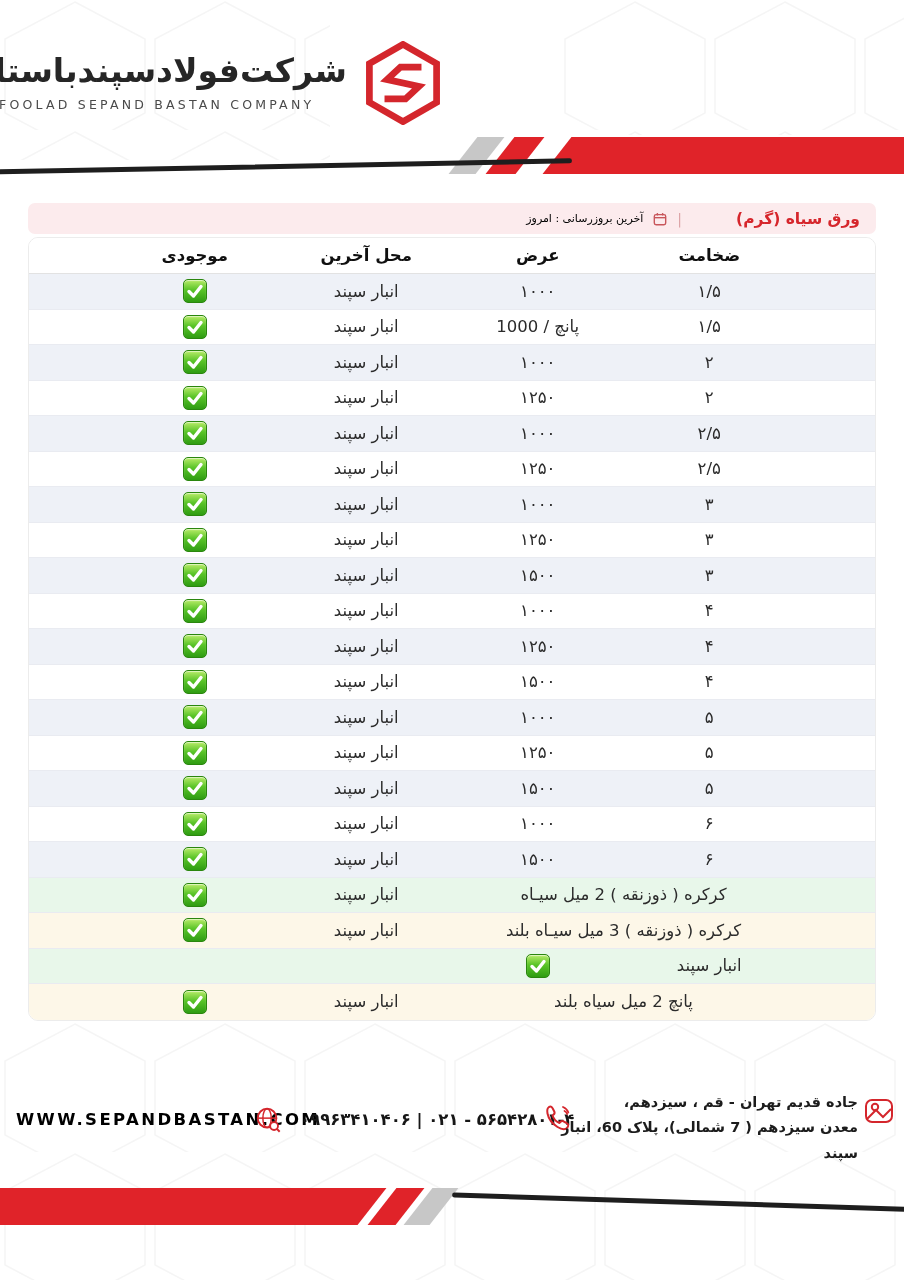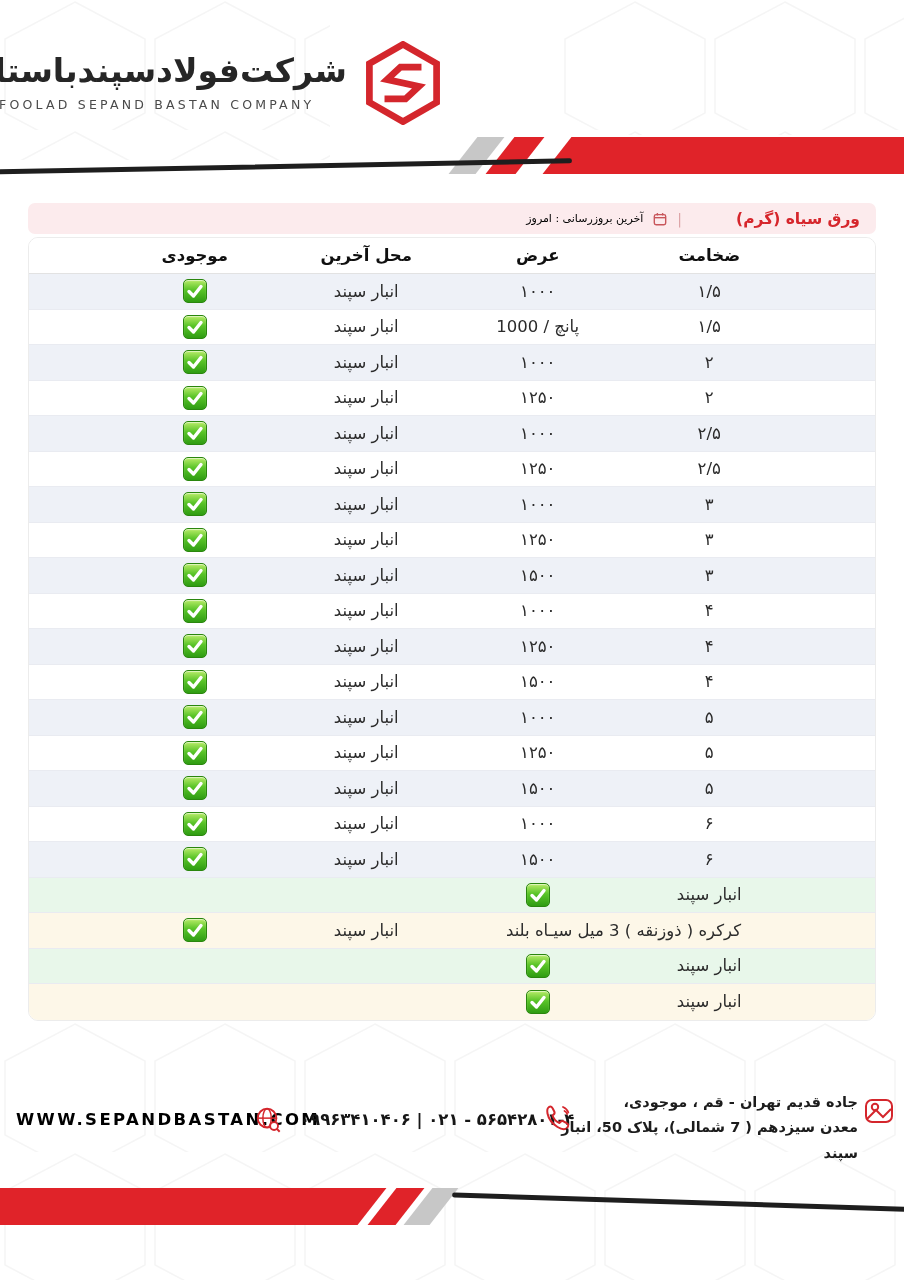--- a/index.html
+++ b/index.html
@@ -254,39 +254,41 @@
       </div>
       <div class="trow alt">
         <div class="cell ">۶</div>
         <div class="cell ">۱۵۰۰</div>
         <div class="cell ">انبار سپند</div>
         <div class="cell "><span class="chk"><svg viewBox="0 0 22 22" width="22" height="22">
               <polyline points="5,11.5 9.5,16 17,6.5" fill="none" stroke="#ffffff" stroke-width="3.4" stroke-linecap="round" stroke-linejoin="round"></polyline>
             </svg></span></div>
       </div>
       <div class="trow green">
+        <div class="cell name">کرکره ( ذوزنقه ) 2 میل سیـاه</div>
         <div class="cell ">انبار سپند</div>
         <div class="cell "><span class="chk"><svg viewBox="0 0 22 22" width="22" height="22">
               <polyline points="5,11.5 9.5,16 17,6.5" fill="none" stroke="#ffffff" stroke-width="3.4" stroke-linecap="round" stroke-linejoin="round"></polyline>
             </svg></span></div>
       </div>
       <div class="trow cream">
         <div class="cell name">کرکره ( ذوزنقه ) 3 میل سیـاه بلند</div>
         <div class="cell ">انبار سپند</div>
         <div class="cell "><span class="chk"><svg viewBox="0 0 22 22" width="22" height="22">
               <polyline points="5,11.5 9.5,16 17,6.5" fill="none" stroke="#ffffff" stroke-width="3.4" stroke-linecap="round" stroke-linejoin="round"></polyline>
             </svg></span></div>
       </div>
       <div class="trow green">
         <div class="cell ">انبار سپند</div>
         <div class="cell "><span class="chk"><svg viewBox="0 0 22 22" width="22" height="22">
               <polyline points="5,11.5 9.5,16 17,6.5" fill="none" stroke="#ffffff" stroke-width="3.4" stroke-linecap="round" stroke-linejoin="round"></polyline>
             </svg></span></div>
       </div>
       <div class="trow cream">
+        <div class="cell name">پانچ 2 میل سیاه بلند</div>
         <div class="cell ">انبار سپند</div>
         <div class="cell "><span class="chk"><svg viewBox="0 0 22 22" width="22" height="22">
               <polyline points="5,11.5 9.5,16 17,6.5" fill="none" stroke="#ffffff" stroke-width="3.4" stroke-linecap="round" stroke-linejoin="round"></polyline>
             </svg></span></div>
       </div>
     </div>
 </div>
 
 <div class="abs footer-item website">WWW.SEPANDBASTAN.COM</div>
 <svg class="abs footer-item globe-ico" viewBox="0 0 30 30">
@@ -296,22 +298,22 @@
   <circle cx="21.5" cy="21.5" r="4.2" fill="#ffffff" stroke="#d4262c" stroke-width="2"></circle>
   <line x1="24.5" y1="24.5" x2="27.5" y2="27.5" stroke="#d4262c" stroke-width="2.2"></line>
 </svg>
 <div class="abs footer-item phones">۰۹۹۶۳۴۱۰۴۰۶ | ۰۲۱ - ۵۶۵۴۲۸۰۱-۴</div>
 <svg class="abs footer-item phone-ico" viewBox="0 0 30 30">
   <path d="M7 4 C9 3 10 4 11 6 L12.5 9 C13 10.5 12 11.5 10.5 12.5 C11.5 15.5 14 18.5 17.5 20 C18.5 18.5 19.5 17.5 21 18.2 L24.5 20 C26.3 21 26.8 22.5 25.5 24.3 C23.5 27 19.5 26.5 15.5 24 C10.5 20.8 6.5 15.5 5.5 10.5 C5 7.8 5.4 5 7 4 Z" fill="none" stroke="#d4262c" stroke-width="2" stroke-linejoin="round"></path>
   <path d="M21 4 C23.5 5 25.5 7 26.3 9.5" fill="none" stroke="#d4262c" stroke-width="1.8" stroke-linecap="round"></path>
   <path d="M22.5 8 C23.8 8.6 24.8 9.7 25.2 11" fill="none" stroke="#d4262c" stroke-width="1.8" stroke-linecap="round"></path>
 </svg>
 <div class="abs footer-item address">
-  <div>جاده قدیم تهران - قم ، موجودی،</div>
-  <div>معدن سیزدهم ( 7 شمالی)، پلاک 50، انبار سپند</div>
+  <div>جاده قدیم تهران - قم ، سیزدهم،</div>
+  <div>معدن سیزدهم ( 7 شمالی)، پلاک 60، انبار سپند</div>
 </div>
 <svg class="abs footer-item map-ico" viewBox="0 0 30 30">
   <rect x="2" y="4" width="26" height="22" rx="6" fill="none" stroke="#d4262c" stroke-width="2"></rect>
   <path d="M3 23 L12 14 L19 21 L27 13" fill="none" stroke="#d4262c" stroke-width="2"></path>
   <circle cx="11" cy="11" r="3.2" fill="none" stroke="#d4262c" stroke-width="2"></circle>
 </svg>
 
 <div class="abs band band-red-bot"></div>
 <div class="abs stripe stripe-red-bot"></div>
 <div class="abs stripe stripe-gray-bot"></div>

